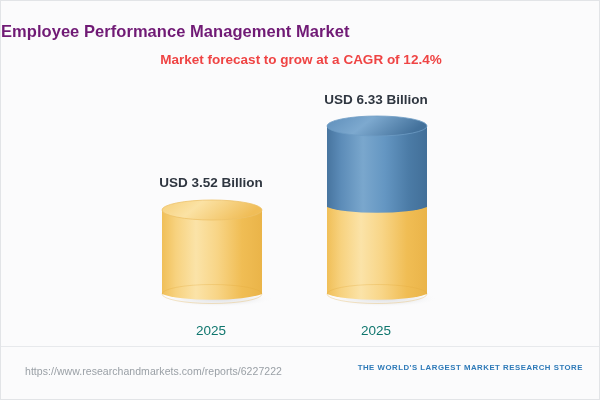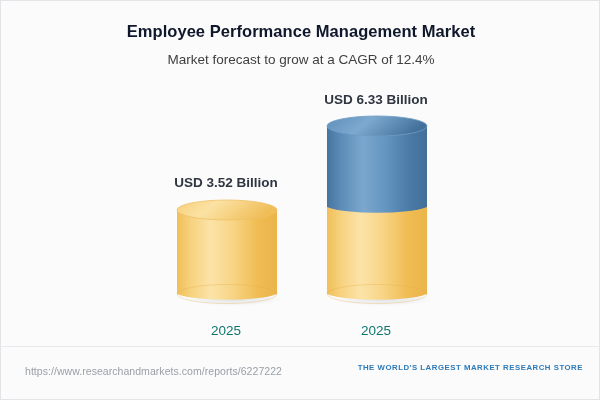--- a/index.html
+++ b/index.html
@@ -23,51 +23,51 @@
     border: 1px solid #e2e4e7;
     overflow: hidden;
   }
 
   
   .chart-title {
     position: absolute;
     left: 0;
     top: 21px;
     width: 600px;
-    text-align: center;
+    text-align: left;
     font-size: 16.5px;
     font-weight: bold;
-    color: #0f172a;
+    color: #701a75;
     letter-spacing: 0.05px;
   }
   .chart-subtitle {
     position: absolute;
     left: 0;
     top: 51px;
     width: 600px;
     text-align: center;
     font-size: 13.5px;
-    font-weight: normal;
-    color: #404040;
+    font-weight: bold;
+    color: #ef4444;
   }
 
   
   .plot {
     position: absolute;
     left: 0;
     top: 80px;
     width: 600px;
     height: 265px;
   }
 
   .bar-group {
     position: absolute;
     bottom: 38px;
   }
-  .bar-group.g0 { left: 175px; }
+  .bar-group.g0 { left: 160px; }
   .bar-group.g1 { left: 325px; }
 
   .value-label {
     position: absolute;
     left: 50%;
     transform: translateX(-50%);
     white-space: nowrap;
     font-size: 13.5px;
     font-weight: bold;
     color: #2f3640;

